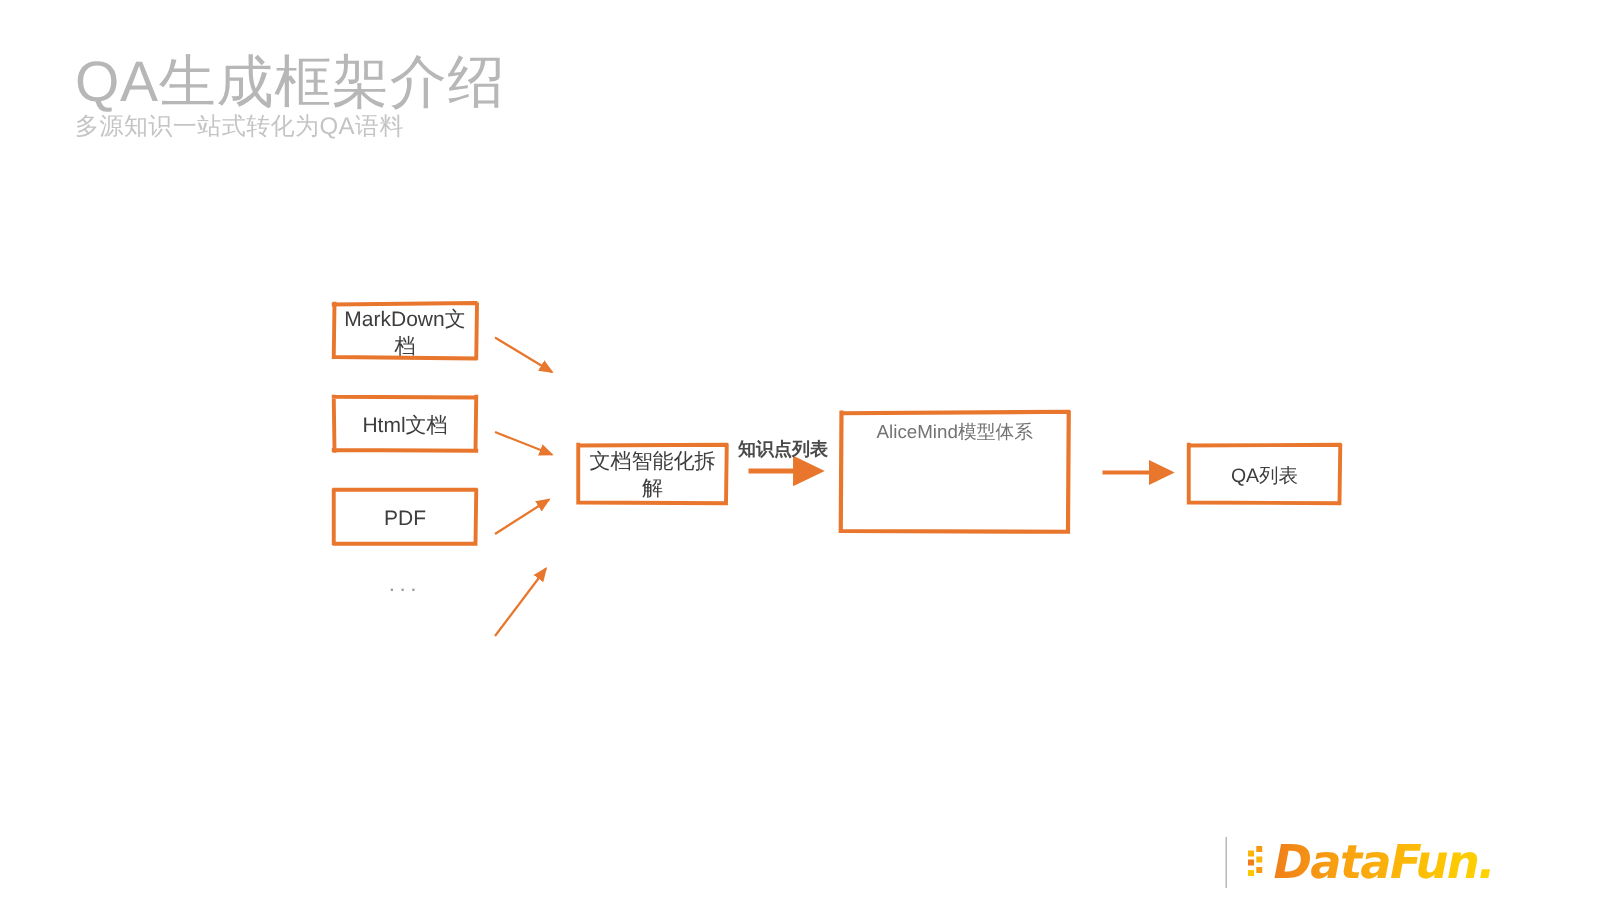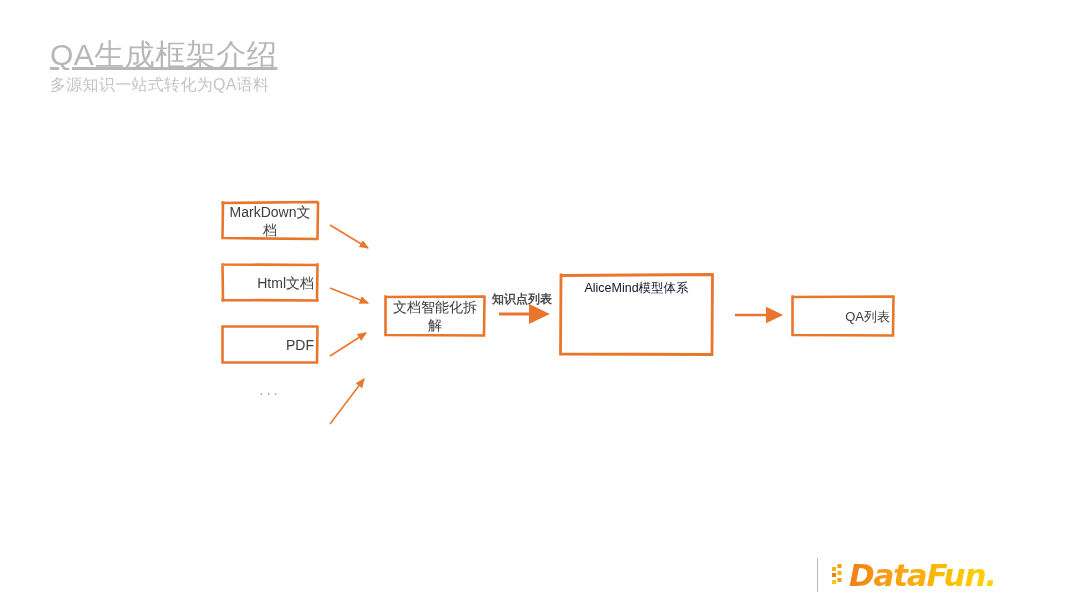--- a/index.html
+++ b/index.html
@@ -17,27 +17,26 @@
   }
 
   
   #slide-header {
     position: absolute;
     left: 50px;
     top: 36px;
     width: 700px;
   }
   #page-title {
-    font-size: 30px;
+    font-size: 38px;
     line-height: 38px;
     color: #b7b7b7;
     font-weight: 400;
     letter-spacing: 0.5px;
     white-space: nowrap;
-    text-decoration: underline;
   }
   #page-subtitle {
     font-size: 16px;
     line-height: 22px;
     color: #c4c4c4;
     font-weight: 400;
     letter-spacing: 0.3px;
     white-space: nowrap;
   }
 
@@ -56,21 +55,21 @@
     width: 1080px;
     height: 608px;
   }
 
   
   .node {
     position: absolute;
     box-sizing: border-box;
     display: flex;
     align-items: center;
-    justify-content: flex-end;
+    justify-content: center;
     text-align: center;
     color: #3d3d3d;
     background: #ffffff;
   }
   .node-label {
     position: relative;
     z-index: 2;
     padding: 0 6px;
   }
   .rough-border {
@@ -115,21 +114,21 @@
     left: 558px; top: 272px; width: 157px; height: 85px;
     display: block;
   }
   #alicemind-title {
     position: absolute;
     left: 0; top: 8px;
     width: 100%;
     text-align: center;
     font-size: 12.5px;
     line-height: 16px;
-    color: #0f172a;
+    color: #737373;
     z-index: 2;
   }
   #node-palm {
     position: absolute;
     left: 20px; top: 22px; width: 120px; height: 54px;
     display: flex; align-items: center; justify-content: center;
     font-size: 14px; line-height: 18px;
     color: #3d3d3d; background: #ffffff;
     z-index: 2;
   }

